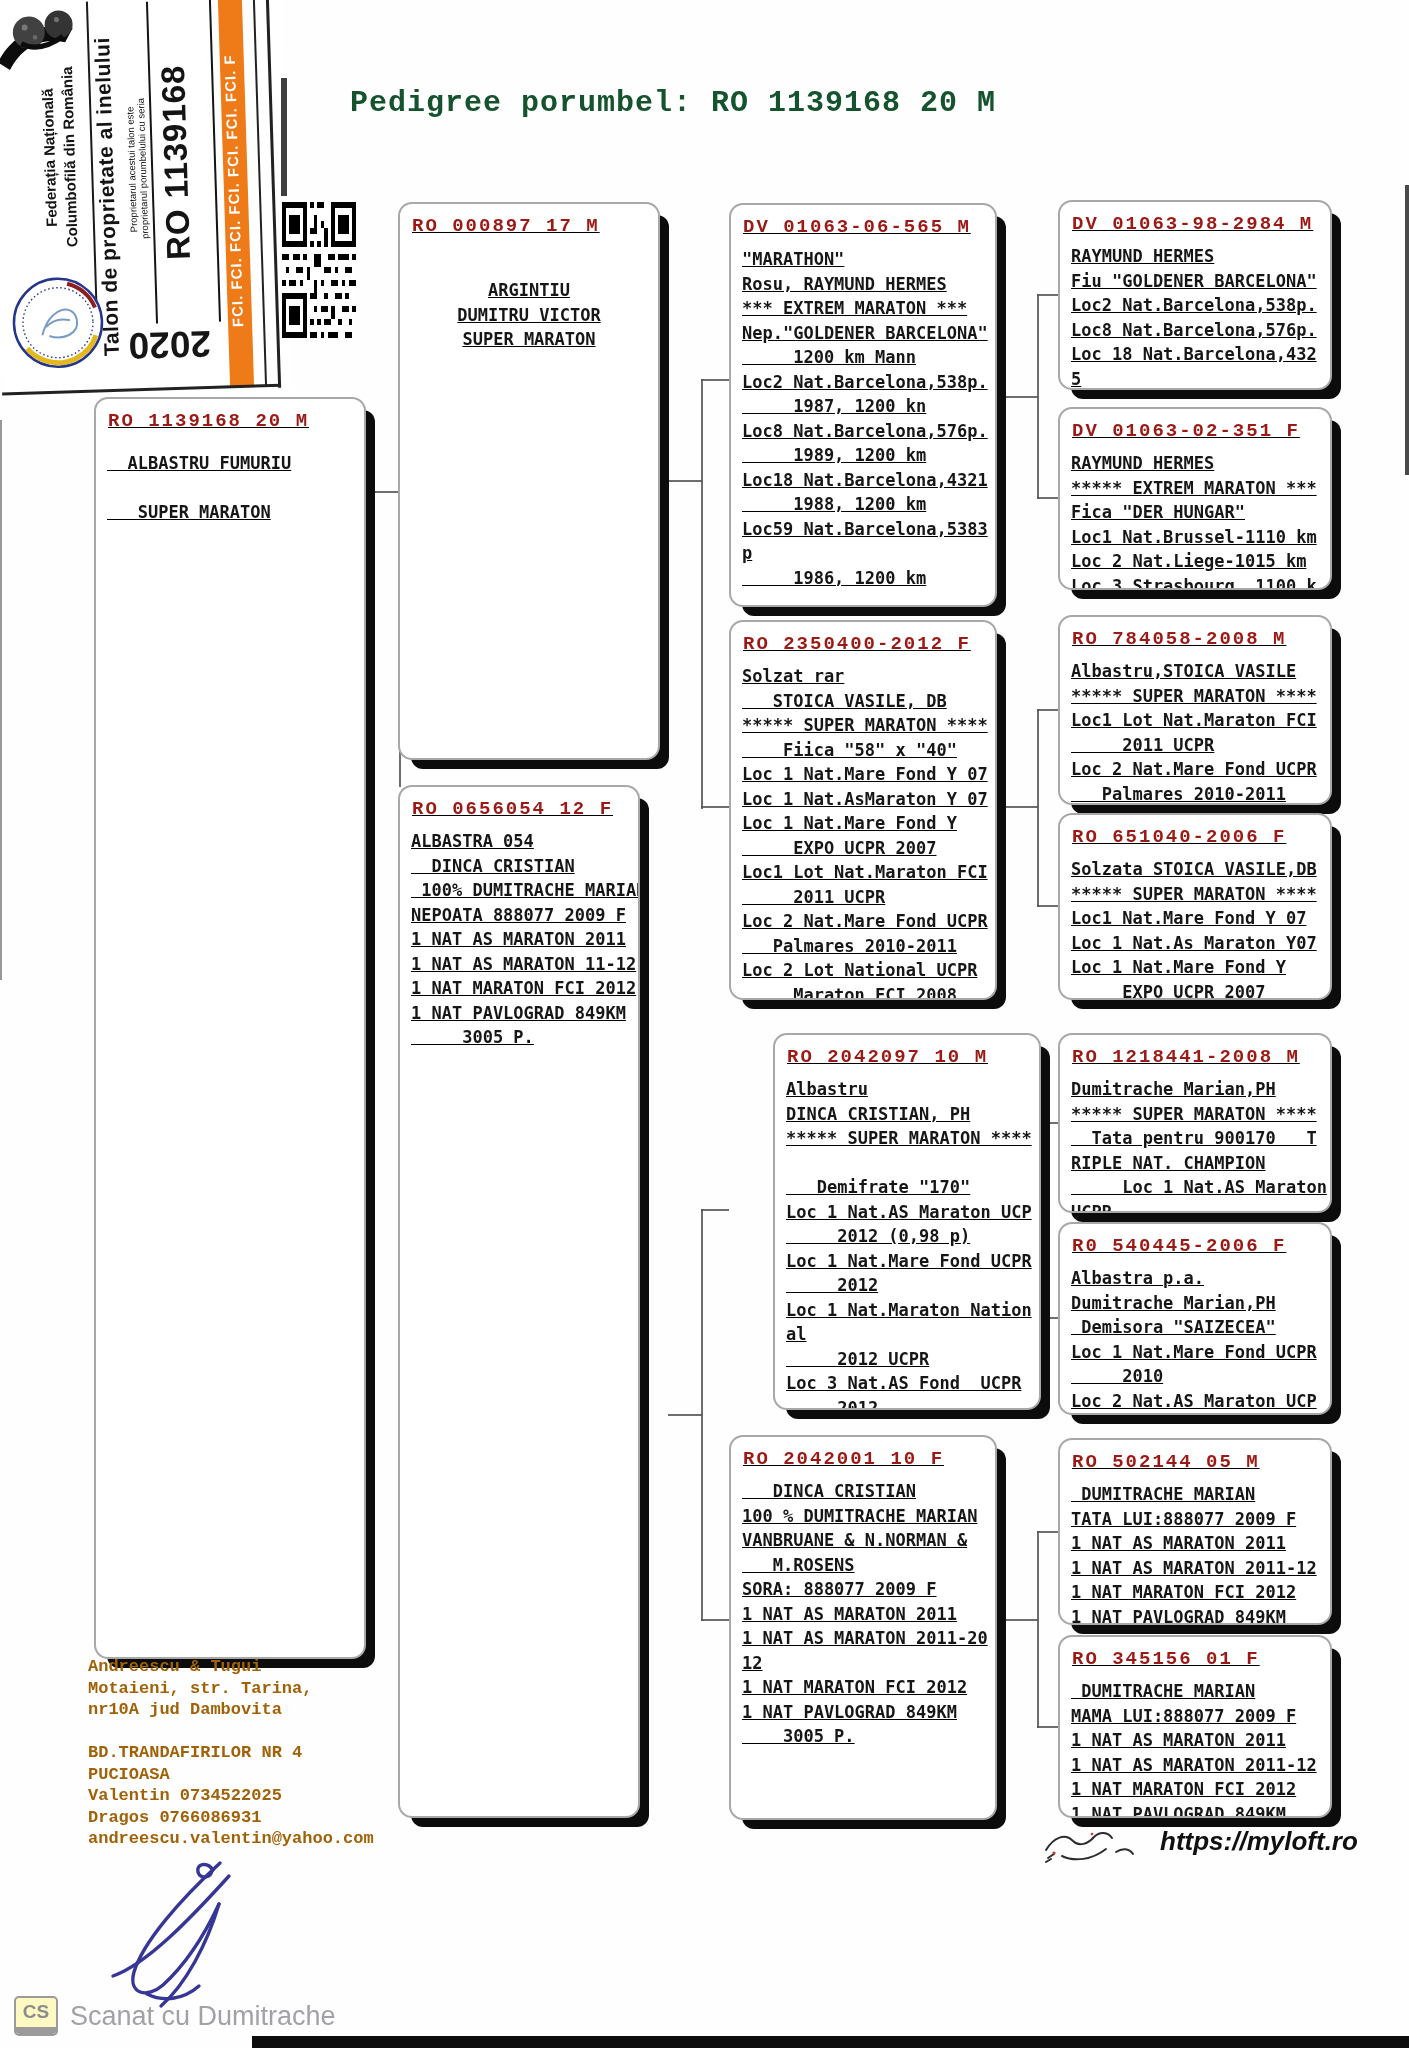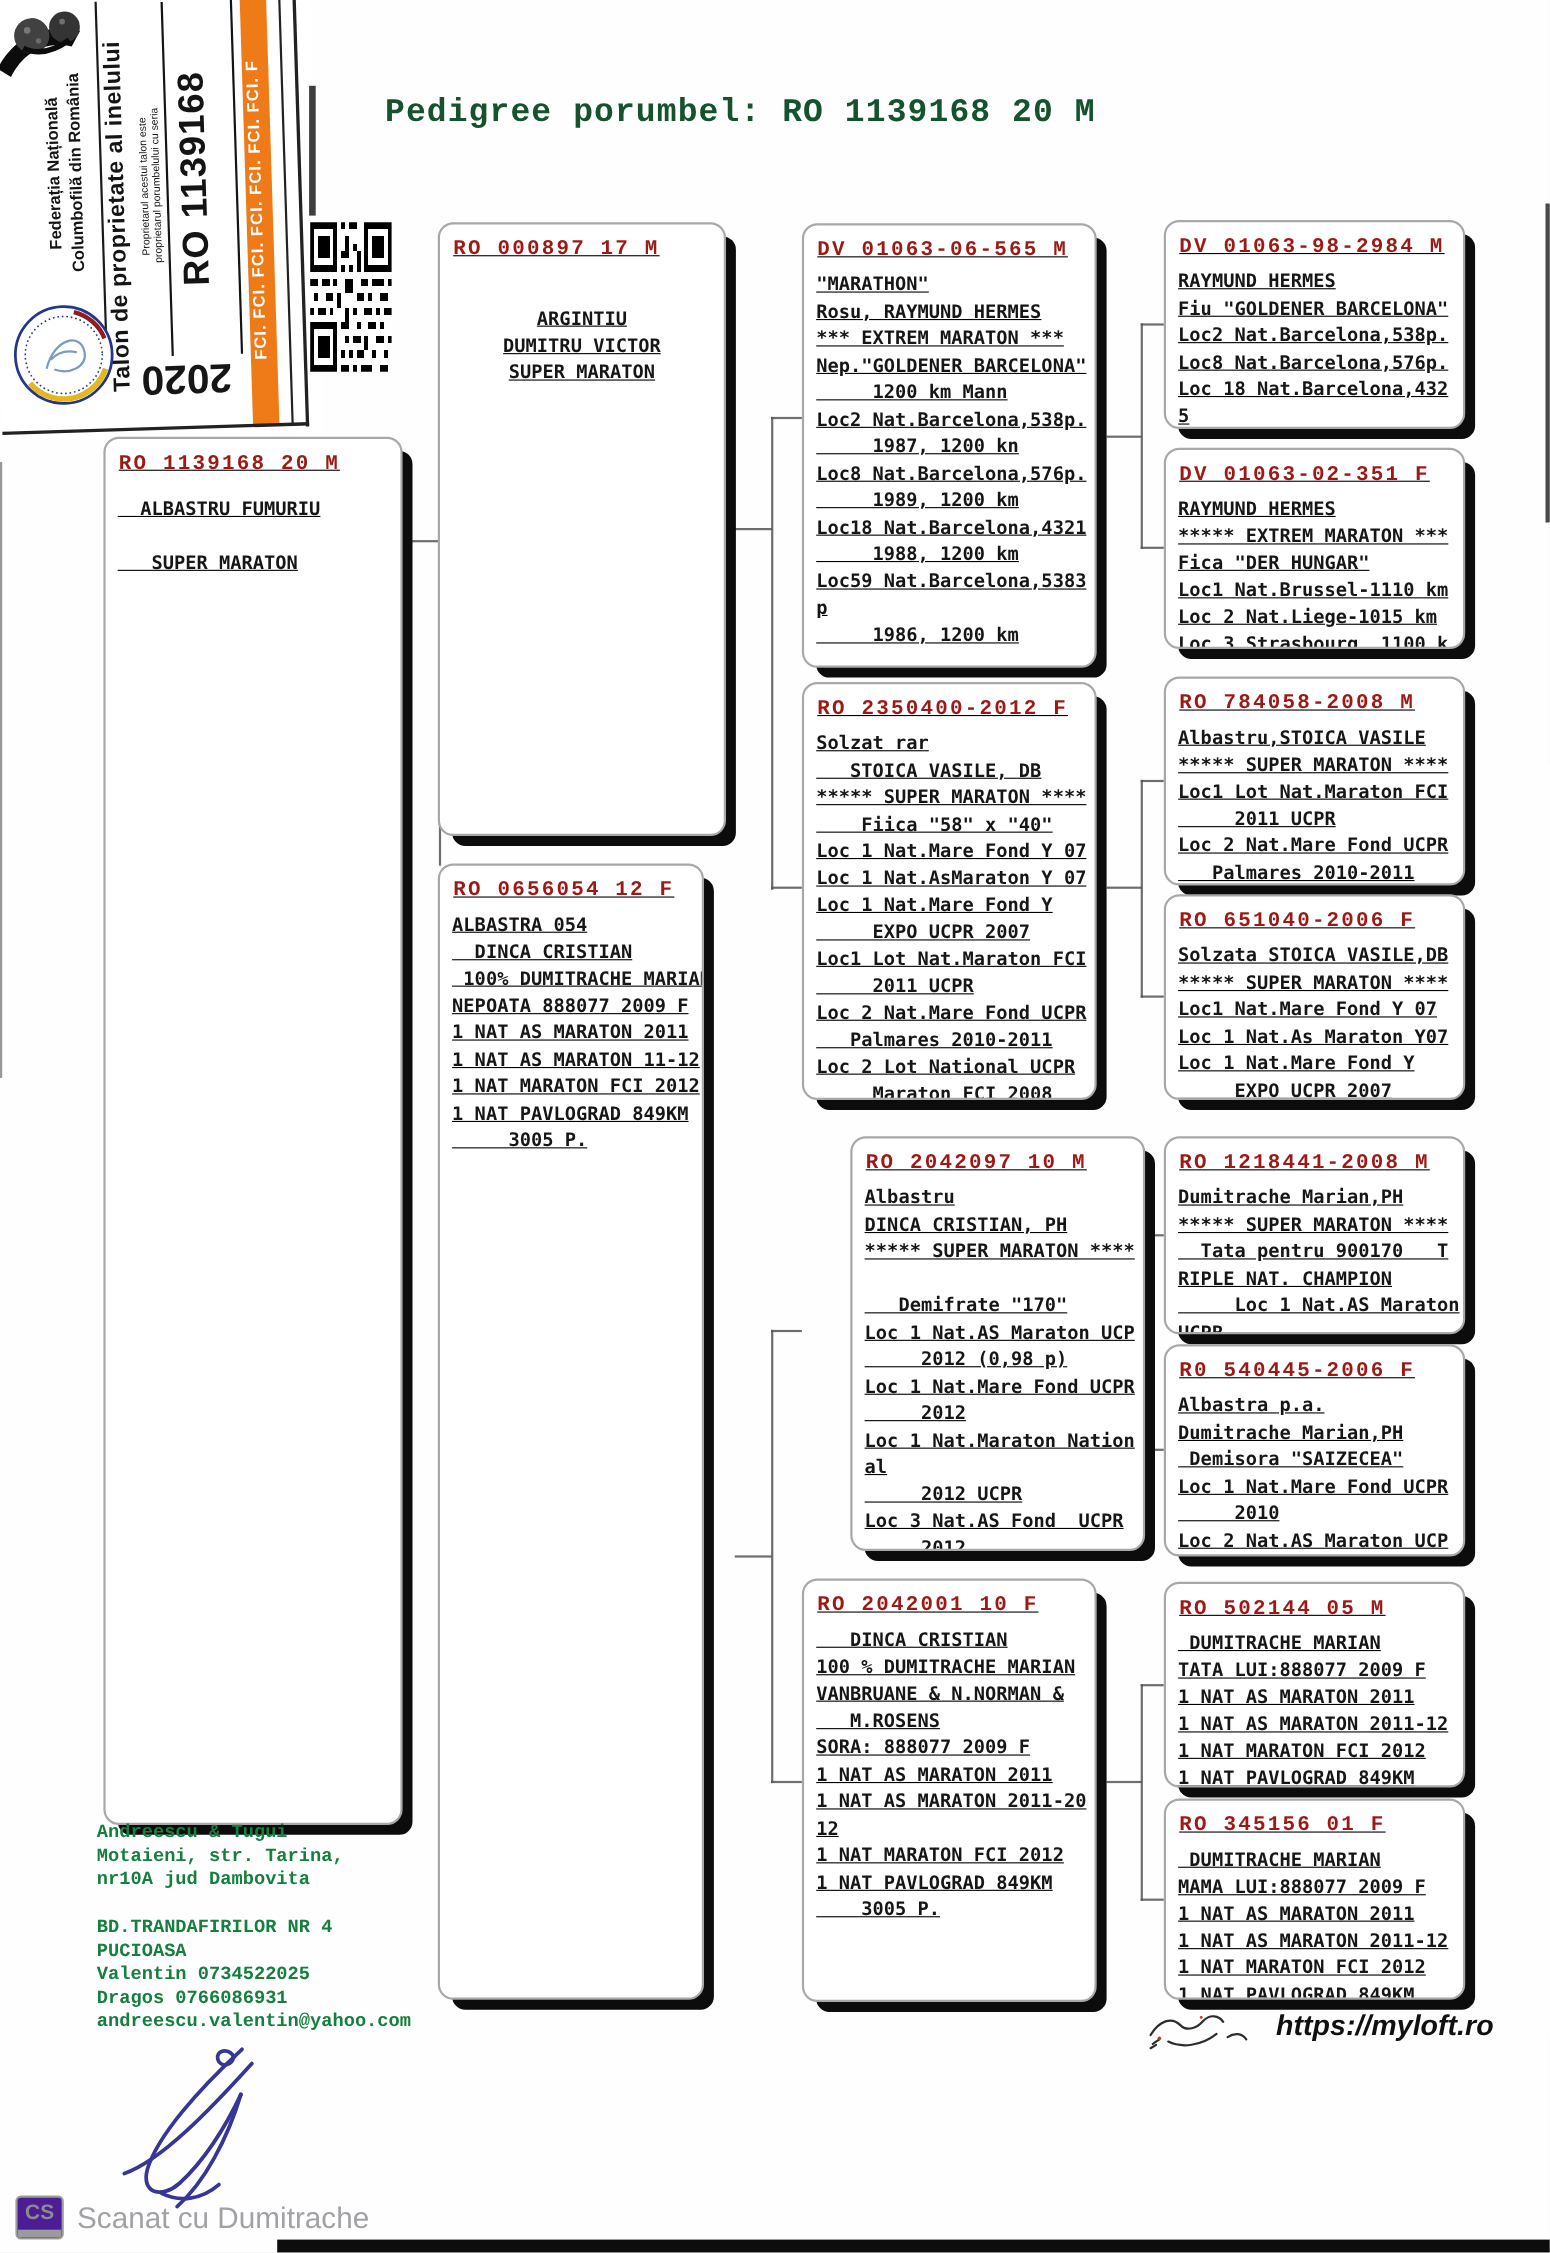--- a/index.html
+++ b/index.html
@@ -13,27 +13,27 @@
   .pbox-b{margin:8px 0 0;padding:0 4px 0 11px;font:bold 17px/24.5px "DejaVu Sans Mono",monospace;
           color:#161616;white-space:pre;}
   .pbox.center .pbox-b{text-align:center;padding:0;margin-top:40px;}
   .pbox.subject .pbox-b{margin-top:18px;}
   
   .conn{position:absolute;background:#555;opacity:.85;}
   
   #doc-title{position:absolute;left:350px;top:86px;font:bold 30px "Liberation Mono",monospace;
              letter-spacing:1px;color:#14532d;white-space:pre;}
   #owner-block{position:absolute;left:88px;top:1656px;margin:0;
-               font:bold 17px/21.5px "Liberation Mono",monospace;color:#15803d;white-space:pre;}
+               font:bold 17px/21.5px "Liberation Mono",monospace;color:#a16207;white-space:pre;}
   #myloft-row{position:absolute;left:1040px;top:1820px;width:370px;height:48px;}
   #myloft-text{position:absolute;left:120px;top:6px;font:bold italic 26px "Liberation Sans",sans-serif;
                font-style:italic;color:#101010;}
   #camscanner-footer{position:absolute;left:14px;top:1996px;display:flex;align-items:center;}
   #cs-logo{position:relative;width:40px;height:36px;border:2px solid #9b9b9b;border-radius:5px;
-           background:#4c1d95;color:#8c8c8c;font:bold 19px/28px "Liberation Sans",sans-serif;
+           background:#fef9c3;color:#8c8c8c;font:bold 19px/28px "Liberation Sans",sans-serif;
            text-align:center;overflow:hidden;}
   #cs-logo::after{content:"";position:absolute;left:0;bottom:0;width:100%;height:7px;background:#9b9b9b;}
   #camscanner-text{margin-left:12px;font:27px "Liberation Sans",sans-serif;color:#a2a2a6;}
   #bottom-bar{position:absolute;left:252px;top:2036px;width:1157px;height:12px;background:#0d0d0d;}
   .artifact{position:absolute;background:#1c1c1c;}
   
   #talon-card{position:absolute;left:-4px;top:-6px;width:292px;height:402px;background:#fff;
               transform:rotate(-1.8deg);}
   .vtext{position:absolute;writing-mode:vertical-rl;transform:rotate(180deg);
          text-align:center;color:#141414;white-space:nowrap;}

